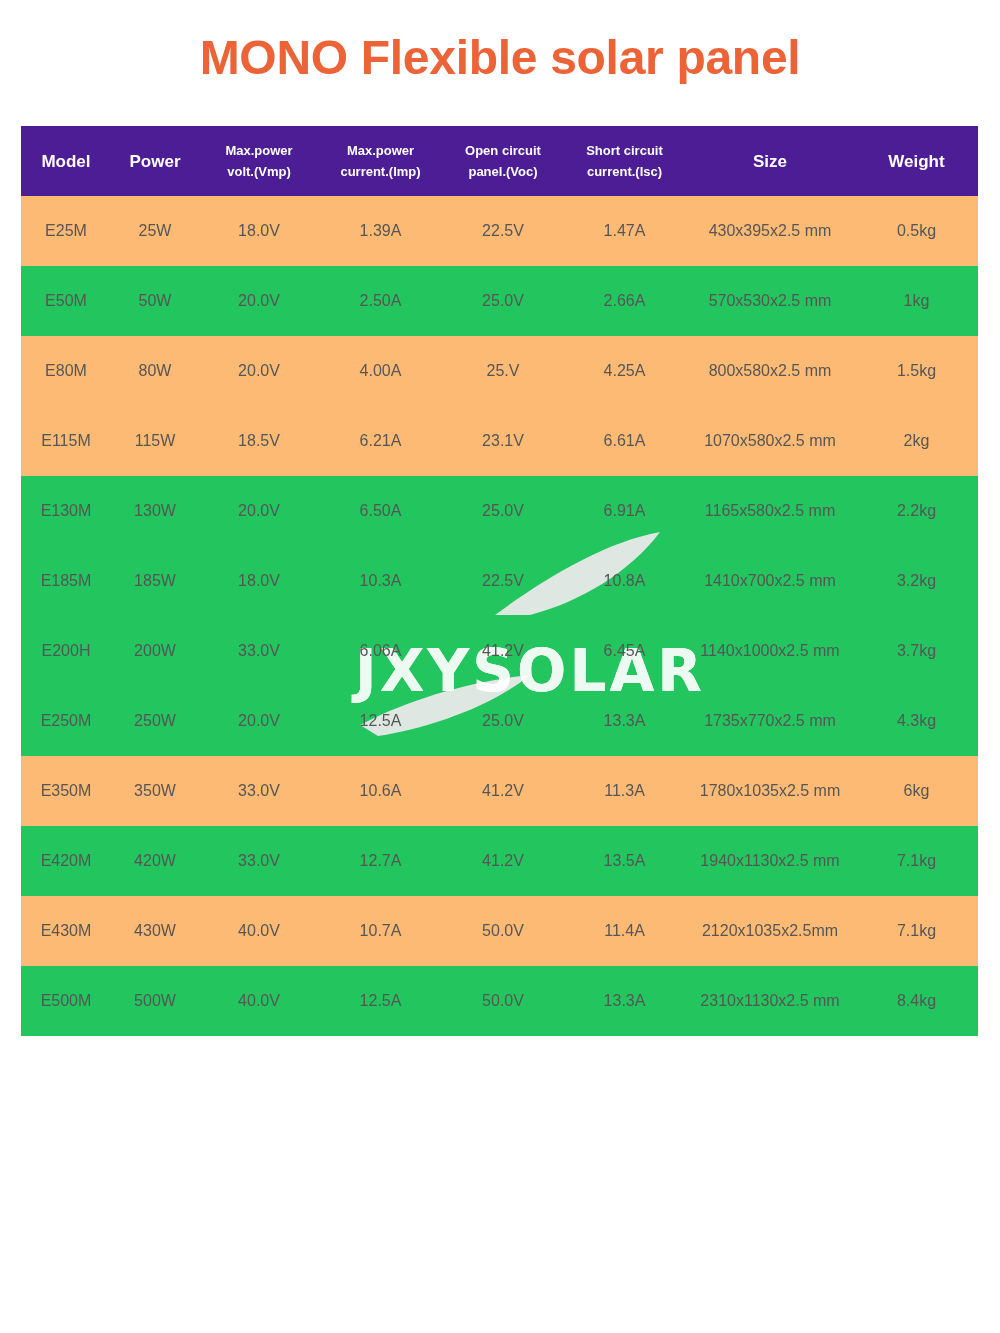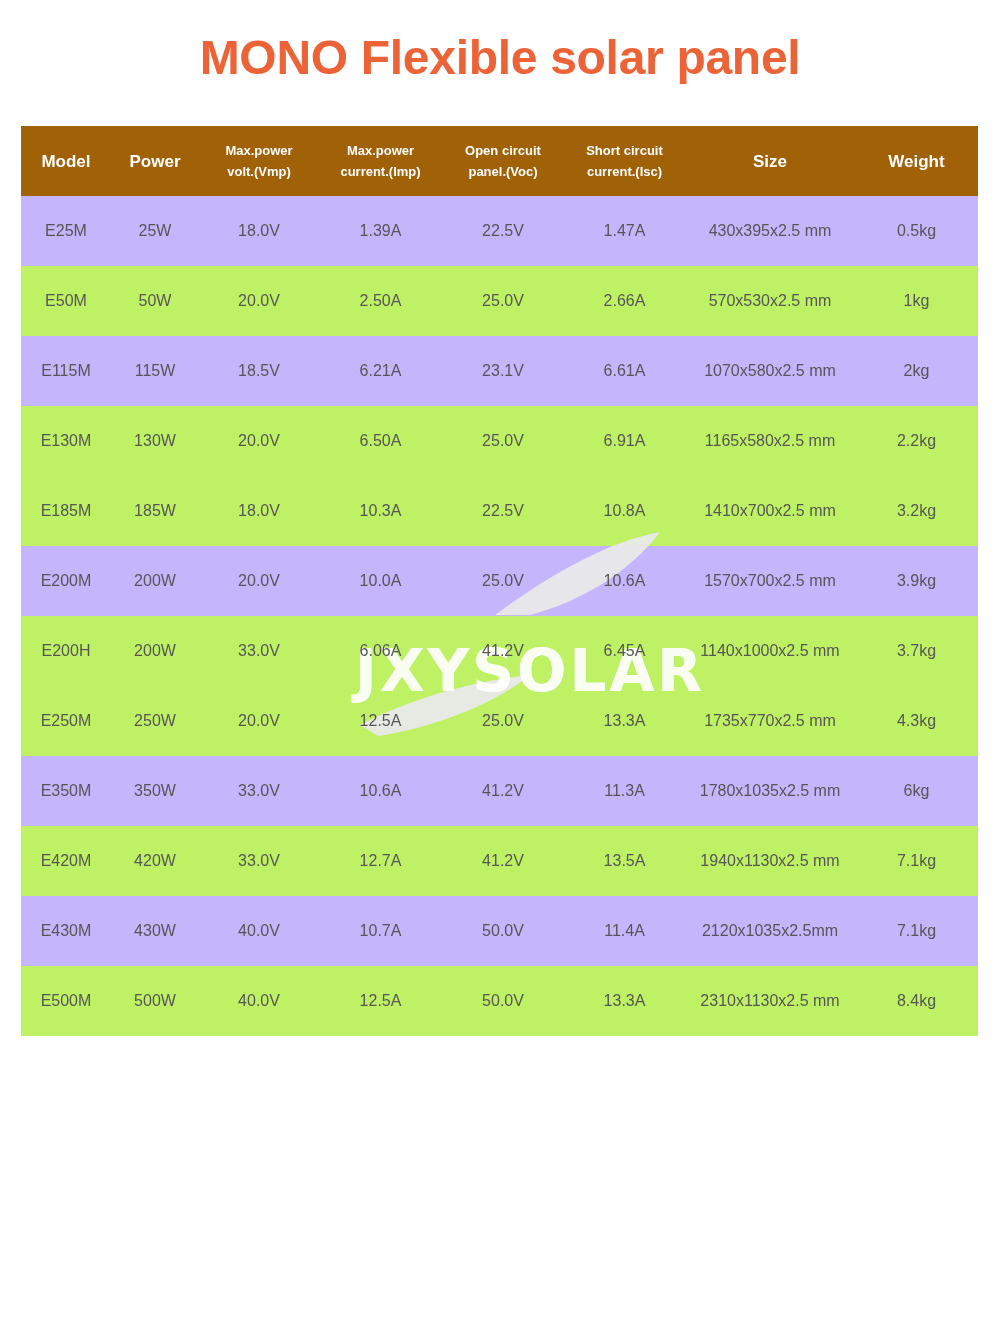--- a/index.html
+++ b/index.html
@@ -35,21 +35,21 @@
     position: absolute;
     left: 21px;
     top: 126px;
     width: 957px;
     border-collapse: collapse;
     table-layout: fixed;
   }
 
   
   #spec-table thead tr {
-    background: #a16207;
+    background: #4c1d95;
     margin-top: 40px;
   }
   #spec-table thead th {
     height: 70px;
     color: #ffffff;
     font-size: 17px;
     font-weight: bold;
     text-align: center;
     vertical-align: middle;
     padding: 0 2px;
@@ -66,22 +66,22 @@
     font-size: 16px;
     color: #565656;
     text-align: center;
     vertical-align: middle;
     border: none;
     padding: 0 2px;
     white-space: nowrap;
     position: relative;
     z-index: 2;
   }
-  #spec-table tbody tr.odd  { background: #c4b5fd; }
-  #spec-table tbody tr.even { background: #bef264; }
+  #spec-table tbody tr.odd  { background: #fdba74; }
+  #spec-table tbody tr.even { background: #22c55e; }
 
   
   .c-model  { width: 90px; }
   .c-power  { width: 88px; }
   .c-vmp    { width: 120px; }
   .c-imp    { width: 123px; }
   .c-voc    { width: 122px; }
   .c-isc    { width: 121px; }
   .c-size   { width: 170px; }
   .c-weight { width: 123px; }
@@ -184,20 +184,30 @@
         <td>E50M</td>
         <td>50W</td>
         <td>20.0V</td>
         <td>2.50A</td>
         <td>25.0V</td>
         <td>2.66A</td>
         <td>570x530x2.5 mm</td>
         <td>1kg</td>
       </tr>
       <tr class="odd">
+        <td>E80M</td>
+        <td>80W</td>
+        <td>20.0V</td>
+        <td>4.00A</td>
+        <td>25.V</td>
+        <td>4.25A</td>
+        <td>800x580x2.5 mm</td>
+        <td>1.5kg</td>
+      </tr>
+      <tr class="odd">
         <td>E115M</td>
         <td>115W</td>
         <td>18.5V</td>
         <td>6.21A</td>
         <td>23.1V</td>
         <td>6.61A</td>
         <td>1070x580x2.5 mm</td>
         <td>2kg</td>
       </tr>
       <tr class="even">
@@ -213,30 +223,20 @@
       <tr class="even">
         <td>E185M</td>
         <td>185W</td>
         <td>18.0V</td>
         <td>10.3A</td>
         <td>22.5V</td>
         <td>10.8A</td>
         <td>1410x700x2.5 mm</td>
         <td>3.2kg</td>
       </tr>
-      <tr class="odd">
-        <td>E200M</td>
-        <td>200W</td>
-        <td>20.0V</td>
-        <td>10.0A</td>
-        <td>25.0V</td>
-        <td>10.6A</td>
-        <td>1570x700x2.5 mm</td>
-        <td>3.9kg</td>
-      </tr>
       <tr class="even">
         <td>E200H</td>
         <td>200W</td>
         <td>33.0V</td>
         <td>6.06A</td>
         <td>41.2V</td>
         <td>6.45A</td>
         <td>1140x1000x2.5 mm</td>
         <td>3.7kg</td>
       </tr>

